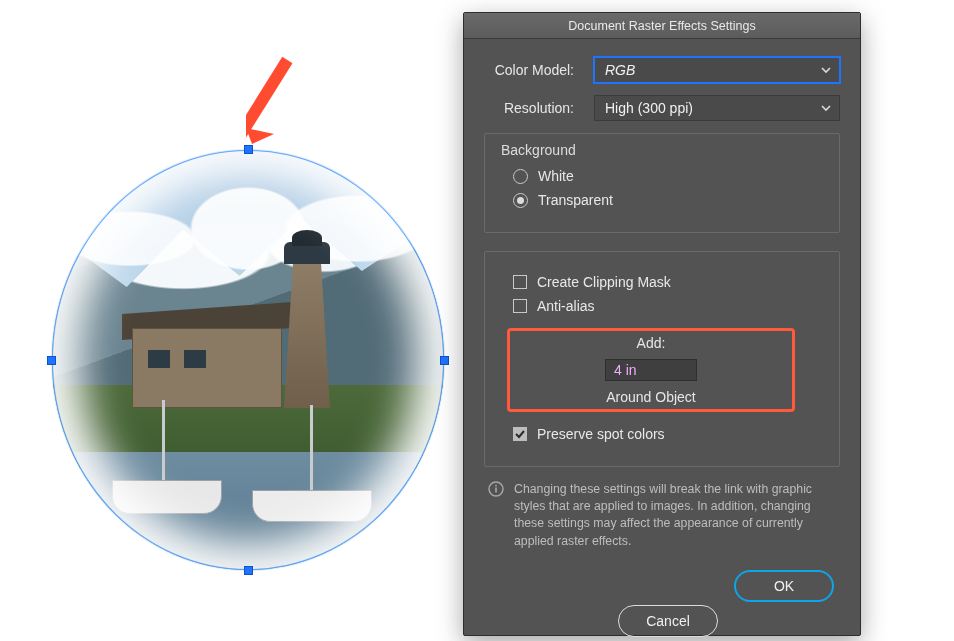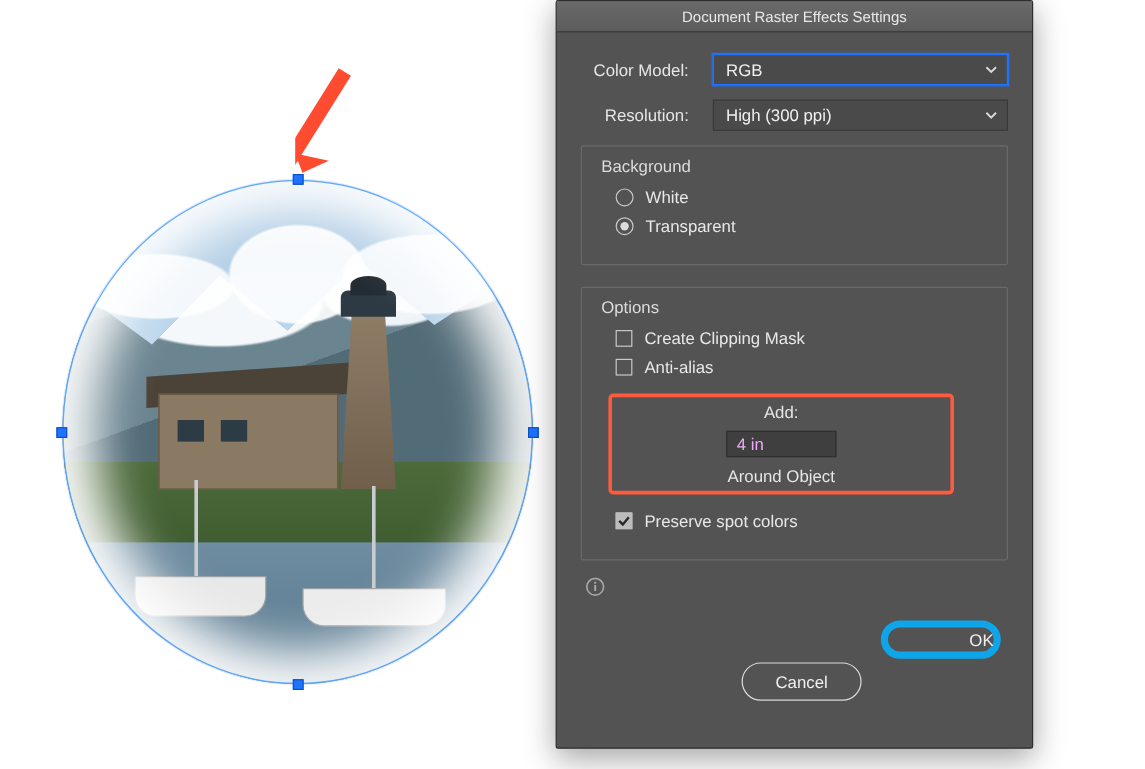--- a/index.html
+++ b/index.html
@@ -103,21 +103,21 @@
       top: 48px;
       width: 90px;
       height: 110px;
       pointer-events: none;
     }
 
     
     .dialog {
       position: absolute;
       left: 463px;
-      top: 0;
+      top: 12px;
       width: 398px;
       height: 624px;
       background: #535353;
       border: 1px solid #2e2e2e;
       border-radius: 2px;
       box-shadow: 0 8px 26px rgba(0,0,0,0.35);
       color: #e8e8e8;
       font-size: 14px;
     }
     .titlebar {
@@ -140,21 +140,21 @@
       background: #4a4a4a;
       border: 1px solid #3a3a3a;
       color: #f0f0f0;
       display:flex;
       align-items:center;
       justify-content: space-between;
       padding: 0 8px 0 10px;
       font-size: 14px;
       position: relative;
     }
-    .select.focus { border-color:#1f73ff; box-shadow: 0 0 0 1px #1f73ff; }
+    .select.focus { border-color:#1f73ff; box-shadow: 0 0 0 1px #1f73ff; font-style: italic; }
     .chev { width: 10px; height: 10px; }
     .chev svg { display:block; }
 
     .section {
       border: 1px solid #6a6a6a;
       border-radius: 2px;
       padding: 14px 16px 16px 16px;
       margin-top: 8px;
       position: relative;
     }
@@ -220,21 +220,21 @@
     .btn {
       min-width: 100px;
       height: 32px;
       border-radius: 16px;
       background: transparent;
       color:#f0f0f0;
       display:flex; align-items:center; justify-content:center;
       font-size: 14px;
     }
     .btn.outline { border: 1.5px solid #dcdcdc; margin-top: 35px; }
-    .btn.primary { border: 6px solid #0ea5e9; justify-content: flex-end; }
+    .btn.primary { border: 2px solid #0ea5e9; }
   </style>
 </head>
 <body>
 
 <div class="canvas-area">
   <div class="photo-circle">
     <div class="photo-inner">
       <div class="sky"></div>
       <div class="mountain"></div>
       <div class="snow"></div>
@@ -307,21 +307,20 @@
         <span>White</span>
       </div>
 
       <div class="opt">
         <span class="radio checked"></span>
         <span>Transparent</span>
       </div>
     </div>
 
     <div class="section">
-      <div class="section-title">Options</div>
 
       <div class="opt">
         <span class="checkbox">
           
         </span>
         <span>Create Clipping Mask</span>
       </div>
 
       <div class="opt">
         <span class="checkbox">
@@ -349,20 +348,21 @@
     </div>
 
     <div class="note-row">
       <span class="info-icon">
         <svg viewBox="0 0 16 16">
             <circle cx="8" cy="8" r="7" fill="none" stroke="#bdbdbd" stroke-width="1.4"></circle>
             <rect x="7.2" y="6.5" width="1.6" height="5" fill="#bdbdbd"></rect>
             <rect x="7.2" y="3.8" width="1.6" height="1.6" fill="#bdbdbd"></rect>
           </svg>
       </span>
+      <span>Changing these settings will break the link with graphic styles that are applied to images. In addition, changing these settings may affect the appearance of currently applied raster effects.</span>
     </div>
 
     <div class="button-row">
       <div class="btn outline">
         <span>Cancel</span>
       </div>
       <div class="btn primary">
         <span>OK</span>
       </div>
     </div>

